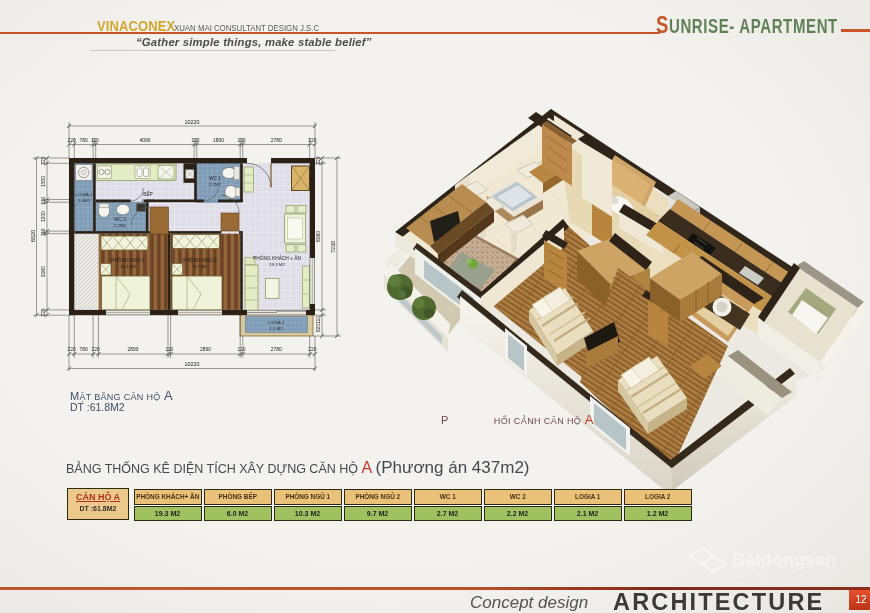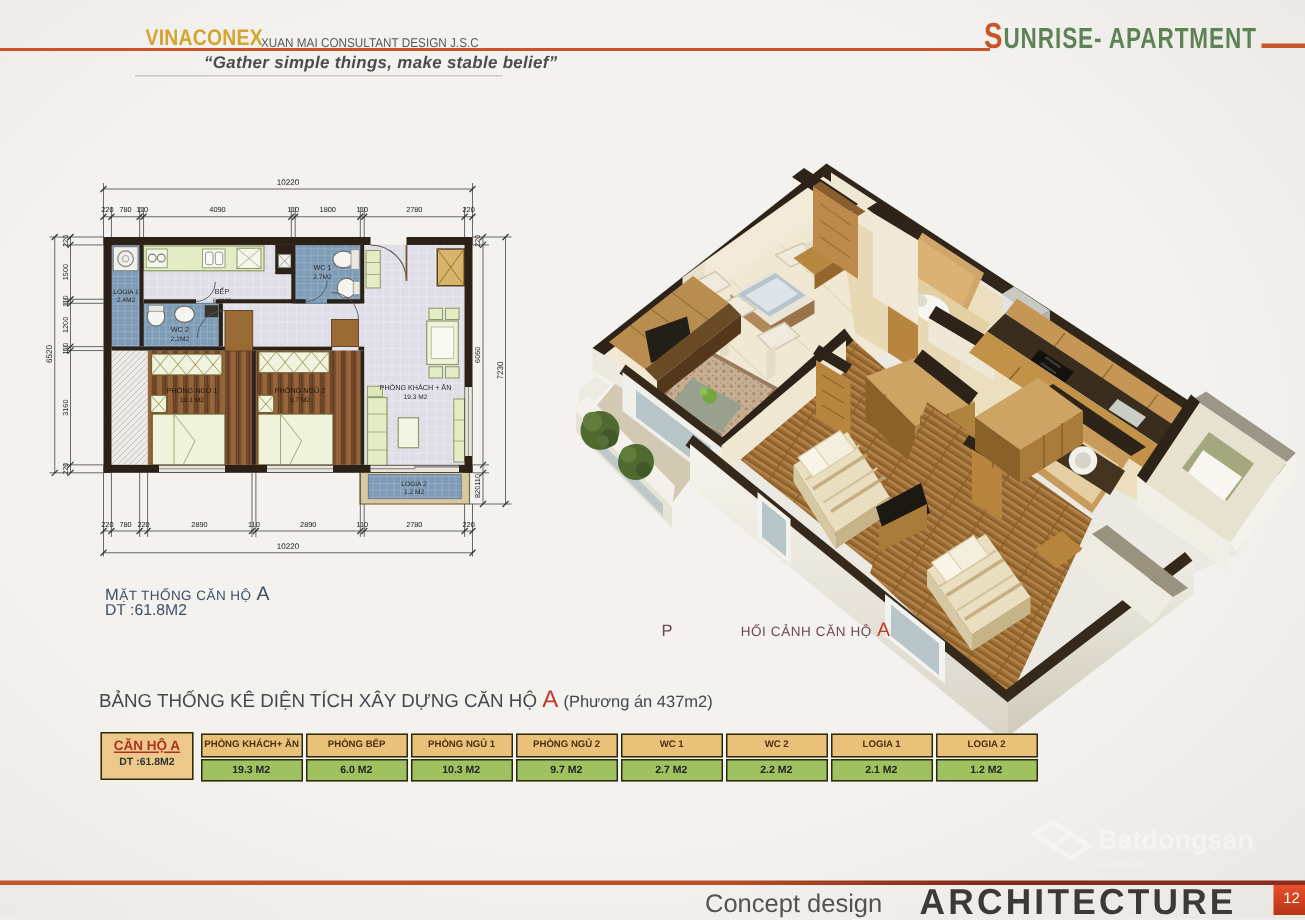--- a/index.html
+++ b/index.html
@@ -526,27 +526,27 @@
 
 <polygon points="794,263 800,268 764,322 758,317" fill="#2d2318"></polygon>
 
 <polygon points="806,288 836,309 818,334 788,312" fill="#a3a87e"></polygon>
 
 <polygon points="802,300 828,318 816,334 792,315" fill="#f7f6f1"></polygon>
 
 <polygon points="660,440 676,464 674,498 672,491" fill="#c9c4b6" opacity="0"></polygon>
 </svg>
 
-<div class="abs" style="left:70px;top:388px;font-size:11px;color:#3d4f66;letter-spacing:0.3px;">M<span style="font-size:9px;">ẶT THỐNG CĂN HỘ</span> <span style="font-size:13px;">A</span></div>
+<div class="abs" style="left:70px;top:388px;font-size:11px;color:#3d4f66;letter-spacing:0.3px;">M<span style="font-size:9px;">ẶT BẰNG CĂN HỘ</span> <span style="font-size:13px;">A</span></div>
 
 <div class="abs" style="left:70px;top:401px;font-size:10.5px;color:#3d4f66;">DT :61.8M2</div>
 
 <div class="abs" style="left:441px;top:412px;font-size:11px;color:#6b4a52;letter-spacing:0.4px;">P<span style="font-size:9px;padding-left:45px;">HỐI CẢNH CĂN HỘ</span> <span style="font-size:13px;color:#c0392b;">A</span></div>
 
-<div class="abs" style="left:66px;top:458px;font-size:12.5px;color:#44484f;">BẢNG THỐNG KÊ DIỆN TÍCH XÂY DỰNG CĂN HỘ <span style="font-size:16px;color:#c0392b;">A</span> <span style="font-size:11px;">(Phương án 437m2)</span></div>
+<div class="abs" style="left:66px;top:458px;font-size:12.5px;color:#44484f;">BẢNG THỐNG KÊ DIỆN TÍCH XÂY DỰNG CĂN HỘ <span style="font-size:16px;color:#c0392b;">A</span> <span style="font-size:17px;">(Phương án 437m2)</span></div>
 
 <div class="abs" style="left:0;top:0;">
 
   <div class="abs" style="left:67px;top:488px;width:60px;height:30px;background:#ecc98a;border:1.8px solid #2a2a10;text-align:center;">
     <div style="font-size:9px;font-weight:bold;color:#b03020;text-decoration:underline;margin-top:3px;">CĂN HỘ A</div>
     <div style="font-size:7px;font-weight:bold;color:#333;margin-top:2.5px;">DT :61.8M2</div>
   </div>
 
   <div class="abs" style="left:133.5px;top:489px;width:66.5px;height:14px;background:#e9c178;border:1.6px solid #2a2a10;text-align:center;font-size:6.4px;font-weight:bold;color:#4a3014;line-height:14px;">PHÒNG KHÁCH+ ĂN</div>
   <div class="abs" style="left:133.5px;top:505.5px;width:66px;height:13px;background:#9fc160;border:1.6px solid #2a2a10;text-align:center;font-size:7px;font-weight:bold;color:#222;line-height:13px;">19.3 M2</div>
@@ -568,21 +568,21 @@
 
   <div class="abs" style="left:553.5px;top:489px;width:66.5px;height:14px;background:#e9c178;border:1.6px solid #2a2a10;text-align:center;font-size:6.4px;font-weight:bold;color:#4a3014;line-height:14px;">LOGIA 1</div>
   <div class="abs" style="left:553.5px;top:505.5px;width:66px;height:13px;background:#9fc160;border:1.6px solid #2a2a10;text-align:center;font-size:7px;font-weight:bold;color:#222;line-height:13px;">2.1 M2</div>
 
   <div class="abs" style="left:623.5px;top:489px;width:66.5px;height:14px;background:#e9c178;border:1.6px solid #2a2a10;text-align:center;font-size:6.4px;font-weight:bold;color:#4a3014;line-height:14px;">LOGIA 2</div>
   <div class="abs" style="left:623.5px;top:505.5px;width:66px;height:13px;background:#9fc160;border:1.6px solid #2a2a10;text-align:center;font-size:7px;font-weight:bold;color:#222;line-height:13px;">1.2 M2</div>
 </div>
 
 <div class="abs" style="left:0;top:587px;width:870px;height:2.5px;background:linear-gradient(90deg,#c0572c 0%,#b84f28 55%,#84291a 75%,#8a2d1d 100%);"></div>
 
-<div class="abs" style="left:470px;top:593px;font-size:17px;color:#58524e;">Concept design</div>
+<div class="abs" style="left:470px;top:593px;font-size:17px;font-style:italic;color:#58524e;">Concept design</div>
 
 <div class="abs" style="left:613px;top:588px;font-size:24px;font-weight:bold;color:#3c3a38;letter-spacing:2.2px;transform:scaleX(0.98);transform-origin:left;">ARCHITECTURE</div>
 
 <div class="abs" style="left:849px;top:590px;width:24px;height:20px;background:linear-gradient(180deg,#e8502a,#b83418);color:#fff;font-size:10px;text-align:center;line-height:20px;">12</div>
 
 <svg class="abs" style="left:688px;top:540px;" width="180" height="42" viewBox="0 0 180 42">
   <g opacity="0.4" fill="none" stroke="#ffffff" stroke-width="3">
     <path d="M14,8 L26,16 L14,24 L2,16 Z"></path>
     <path d="M26,16 L38,24 L26,32 L14,24 Z"></path>
   </g>

